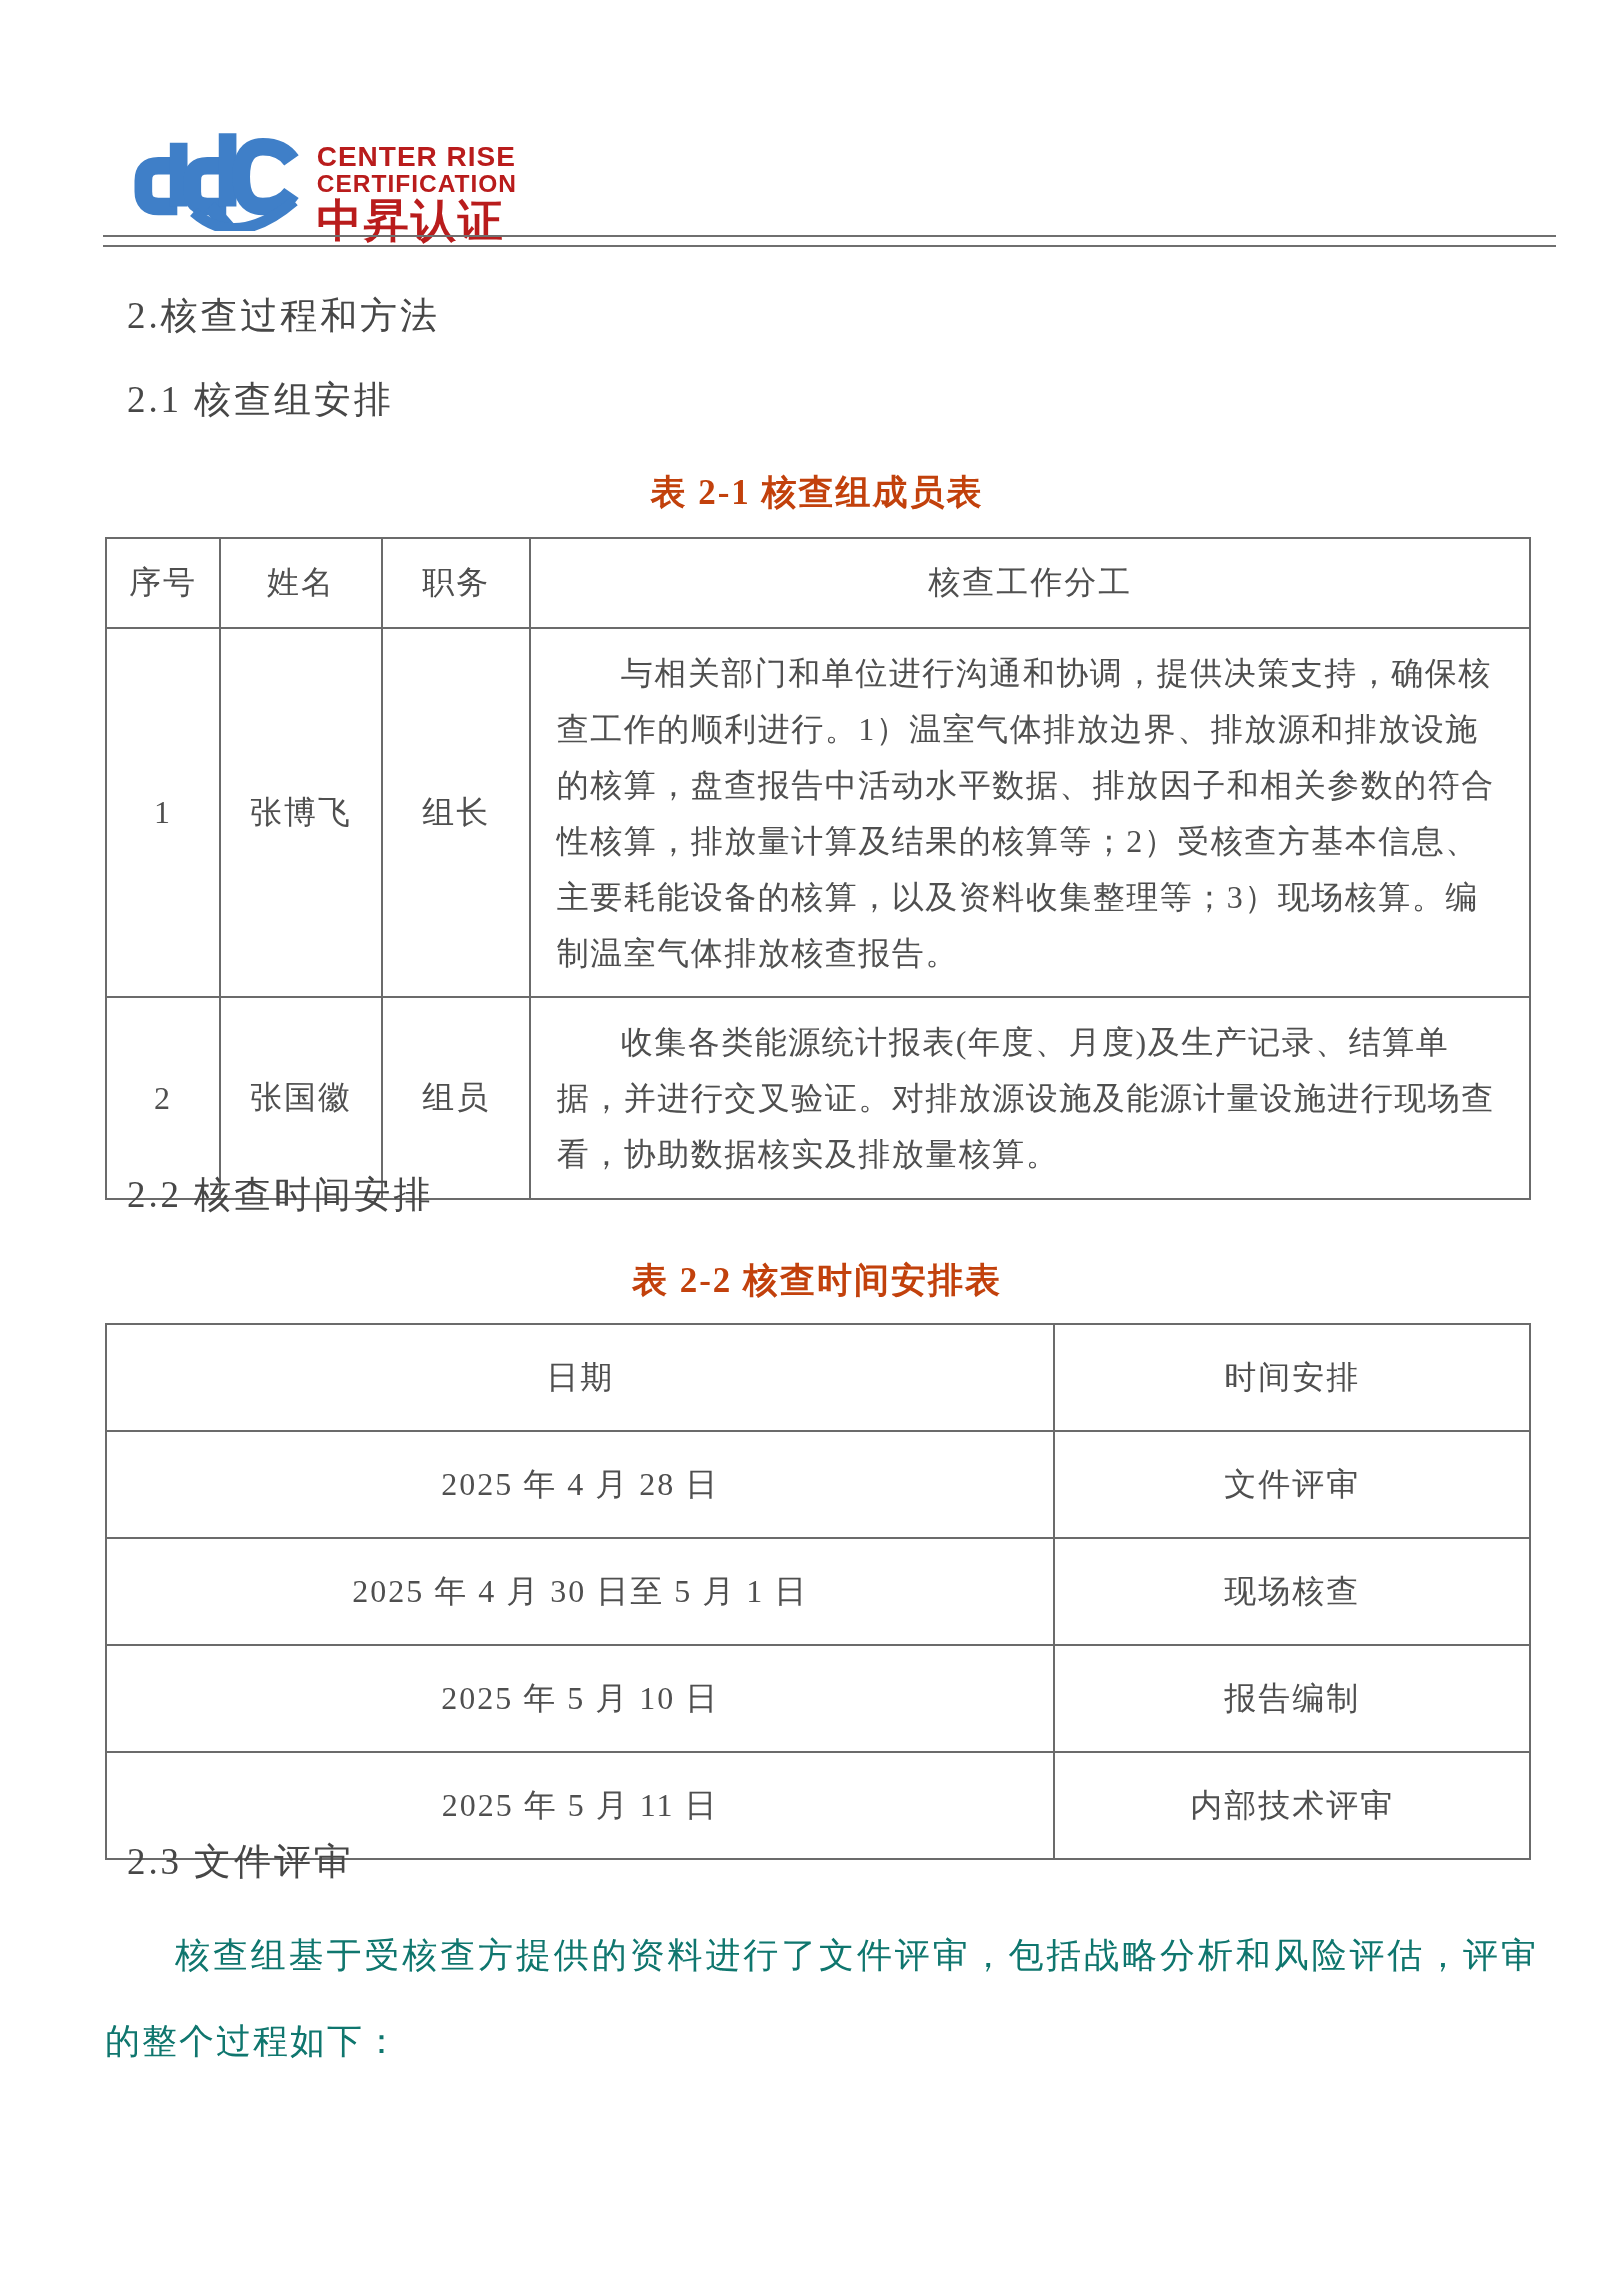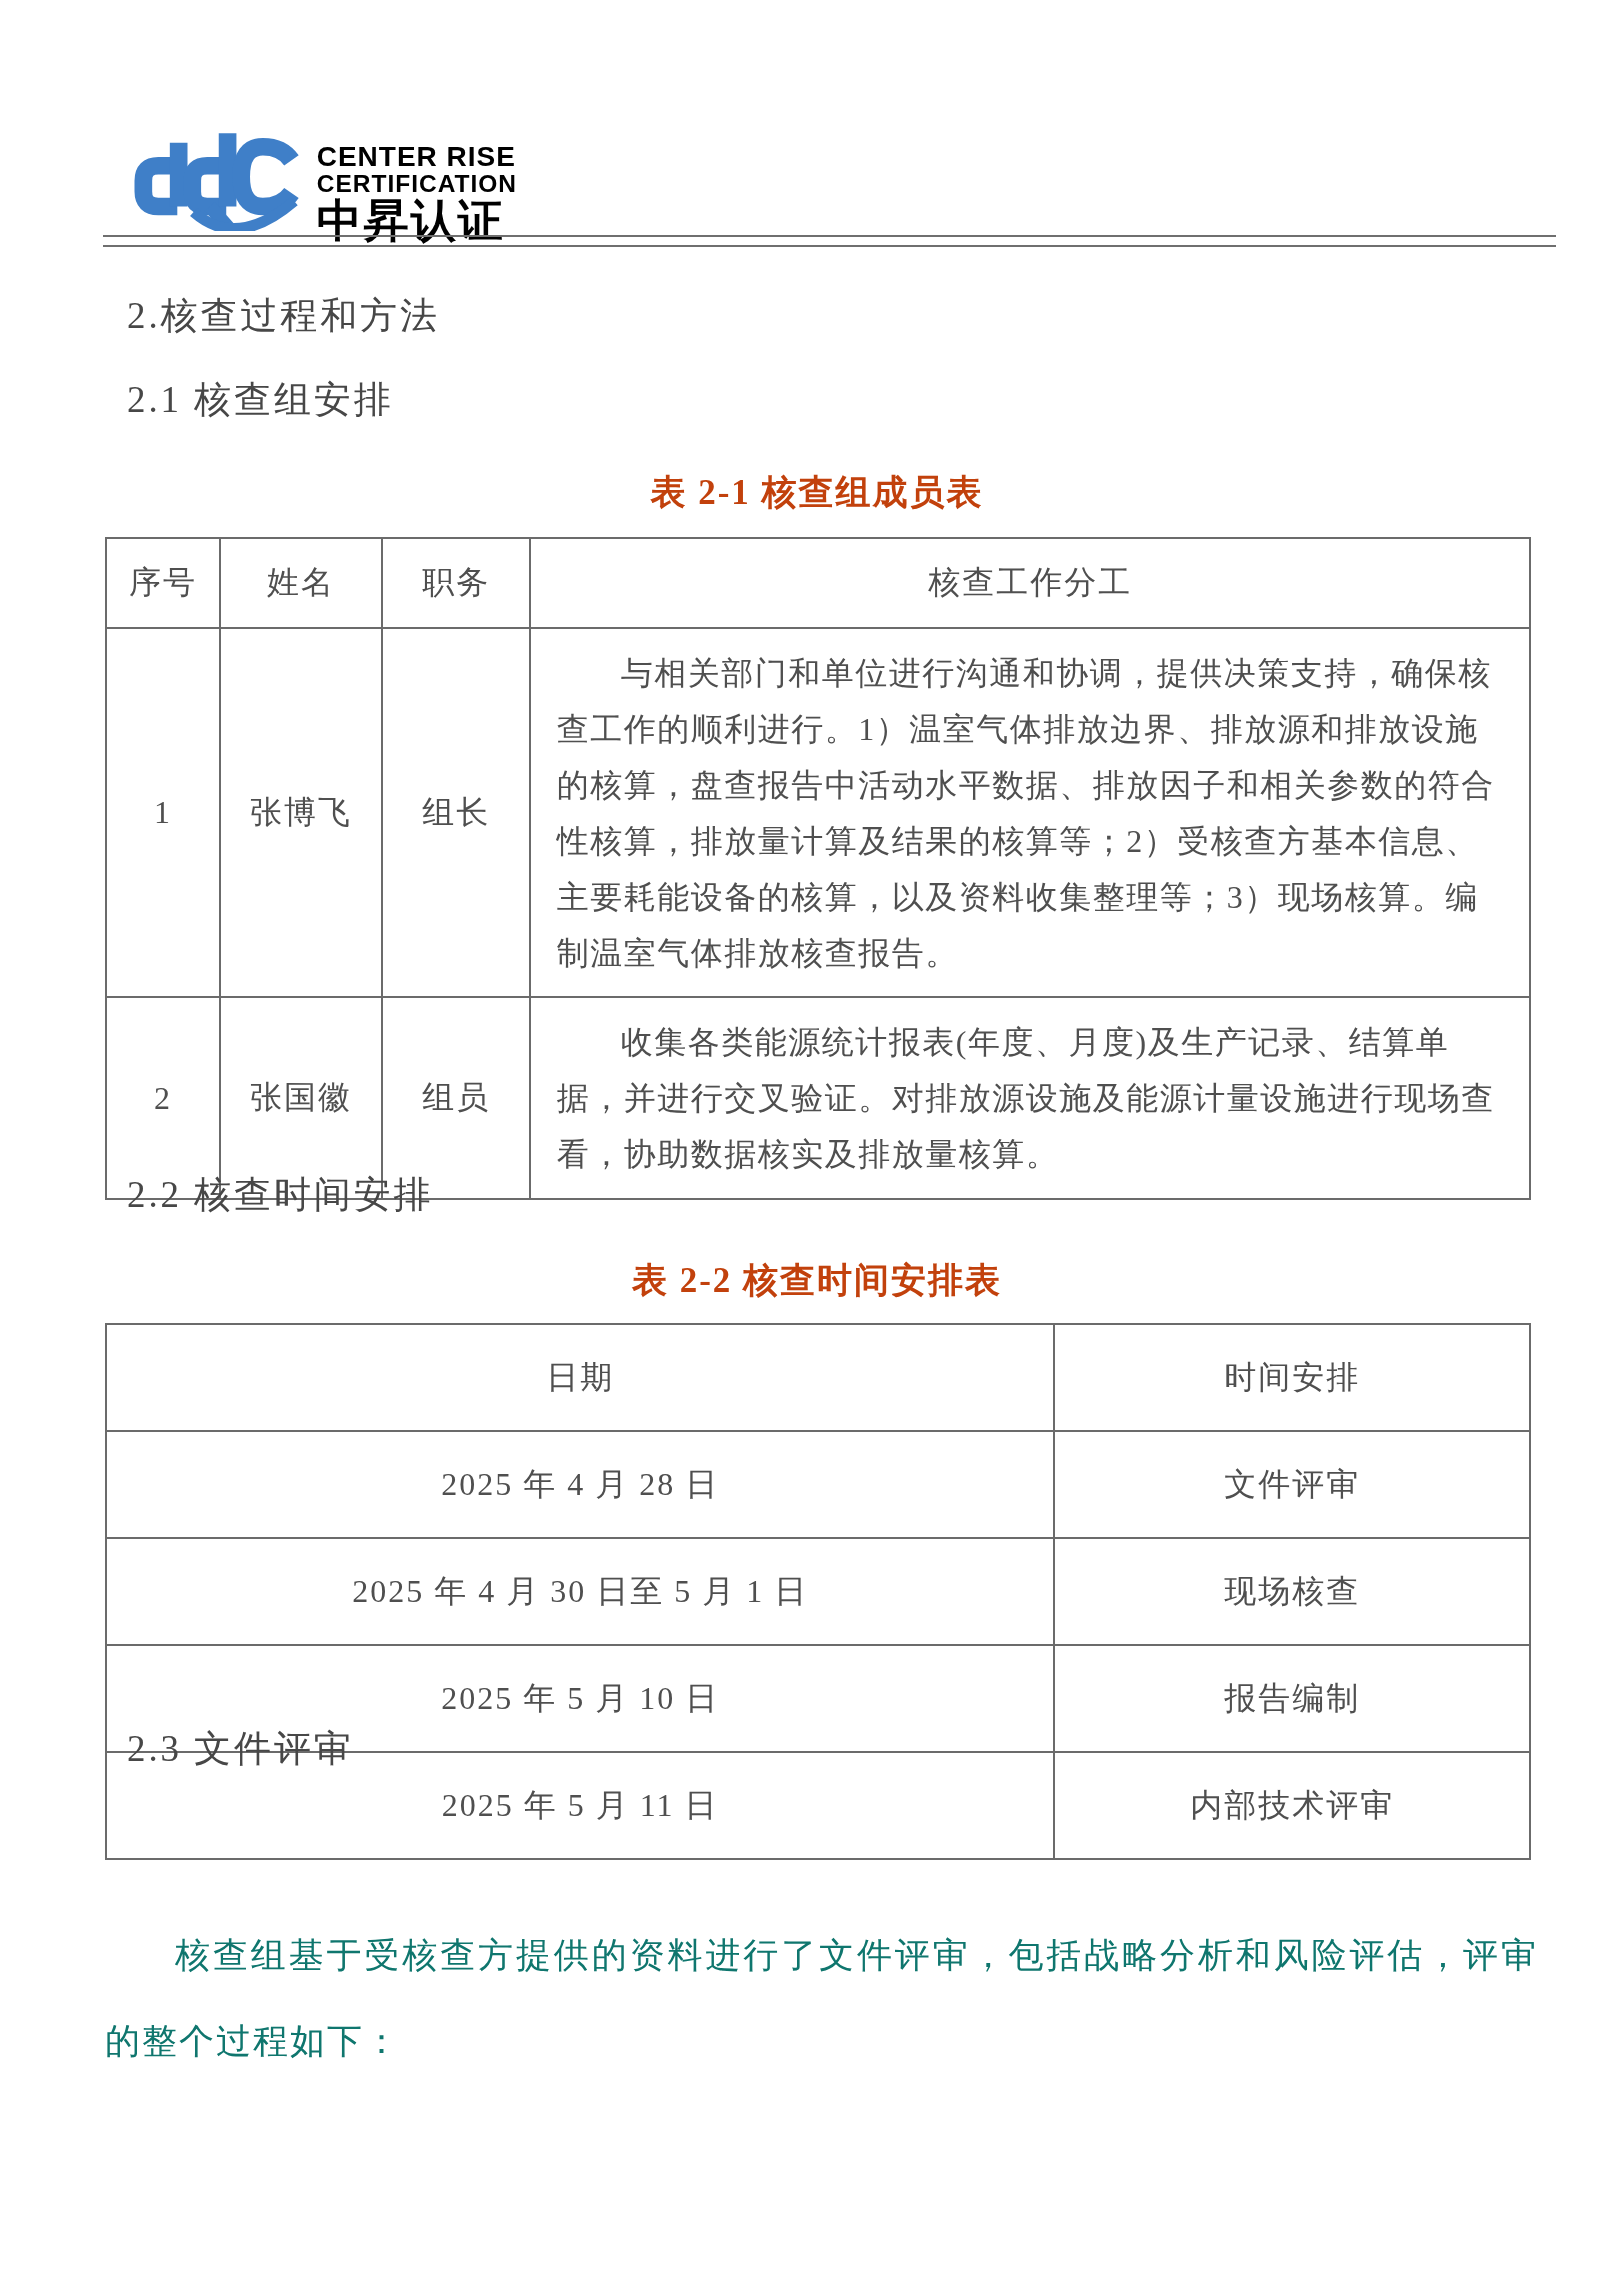--- a/index.html
+++ b/index.html
@@ -12,40 +12,40 @@
     overflow:hidden;
   }
   
   .logo{
     position:absolute;left:125px;top:125px;
     display:flex;align-items:flex-start;gap:13.7px;
   }
   .logo-mark{width:178px;height:106px;flex:0 0 auto;}
   .logo-text{
     font-family:"Liberation Sans","DejaVu Sans",sans-serif;
-    color:#000000;line-height:1.02;margin-top:17.6px;
+    color:#b91c1c;line-height:1.02;margin-top:17.6px;
     font-weight:bold;
   }
   .logo-line1{font-size:28px;letter-spacing:1px;}
   .logo-line2{font-size:24.5px;letter-spacing:1px;}
   .logo-line3{font-size:45px;letter-spacing:2px;margin-top:2px;}
   .header-rule{
     position:absolute;left:103px;top:235px;width:1453px;height:7.8px;
     border-top:2.9px solid #6f6f6f;border-bottom:2.9px solid #6f6f6f;
   }
   
   .h-sec{
     position:absolute;left:127px;
     font-size:37px;font-weight:normal;color:#474747;
     letter-spacing:2.9px;white-space:nowrap;text-align:right;
   }
   .h2-pos{top:291px;}
   .h21-pos{top:375px;}
   .h22-pos{top:1170px;}
-  .h23-pos{top:1724px;}
+  .h23-pos{top:1837px;}
   
   .tbl-caption{
     position:absolute;left:103px;width:1428px;text-align:center;
     font-size:35px;font-weight:bold;color:#c2410c;letter-spacing:2px;
   }
   .cap1-pos{top:469px;}
   .cap2-pos{top:1257px;}
   
   table{
     position:absolute;left:105px;width:1426px;

